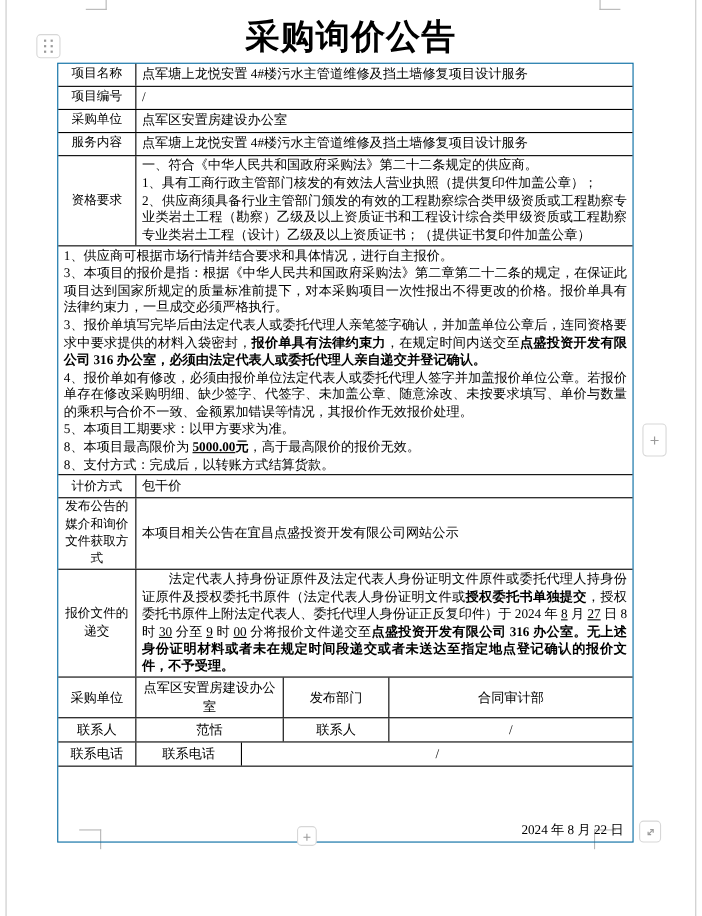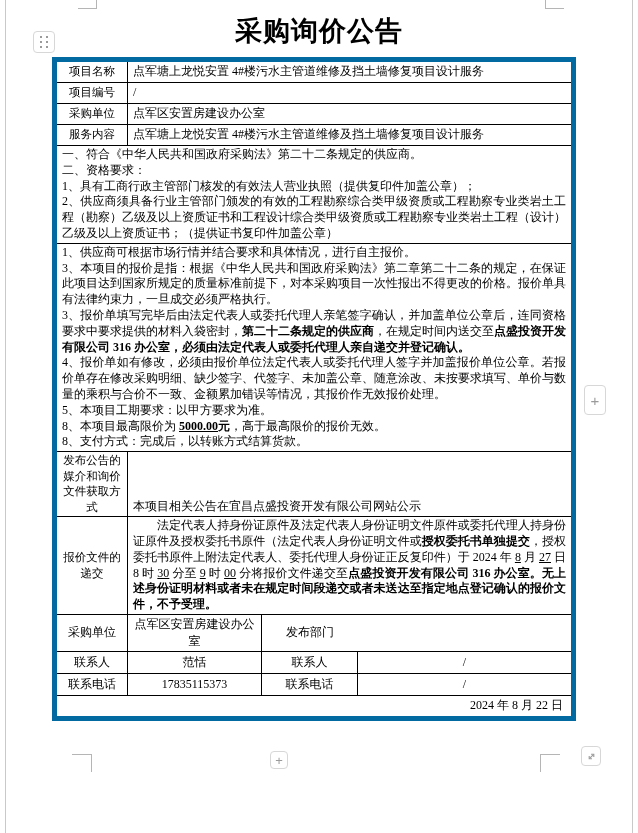--- a/index.html
+++ b/index.html
@@ -19,23 +19,23 @@
 
   .ctl { position:absolute; background:#fff; border:1px solid #d7d7d7; border-radius:4px;
          display:flex; align-items:center; justify-content:center; color:#9a9a9a; cursor:pointer;
          font-family:"Liberation Sans","DejaVu Sans",sans-serif; }
   .drag-btn { left:33px; top:31px; width:22px; height:22px; }
   .plus-right { left:584px; top:385px; width:22px; height:30px; font-size:15px; }
   .plus-bottom { left:270px; top:751px; width:18px; height:18px; font-size:13px; }
   .expand-btn { left:581px; top:746px; width:20px; height:20px; }
 
   .title { position:absolute; left:0; top:13px; width:638px; text-align:center;
-           font-size:27px; font-weight:bold; letter-spacing:1px; }
+           font-size:31px; font-weight:bold; letter-spacing:1px; }
 
-  .doc-table { position:absolute; left:52px; top:57px; width:524px; border:5px solid #0369a1; font-size:12px; }
+  .doc-table { position:absolute; left:52px; top:57px; width:524px; border:1px solid #0369a1; font-size:12px; }
   .trow { display:flex; border-bottom:1px solid #000; }
   .trow:last-child { border-bottom:none; }
   .tlabel { width:71px; border-right:1px solid #000; display:flex; align-items:center; justify-content:center;
             text-align:center; font-size:11.5px; line-height:15.5px; padding:1px; flex:none; }
   .tcell { flex:1; padding:1px 5px; line-height:15.8px; }
   .tcell.center { display:flex; align-items:center; }
   .minrow { min-height:21px; }
   .para { text-align:justify; }
   .b { font-weight:bold; }
   .u { text-decoration:underline; }
@@ -98,75 +98,79 @@
       <div class="tlabel">采购单位</div>
       <div class="tcell center">点军区安置房建设办公室</div>
     </div>
 
     <div class="trow minrow">
       <div class="tlabel">服务内容</div>
       <div class="tcell center">点军塘上龙悦安置 4#楼污水主管道维修及挡土墙修复项目设计服务</div>
     </div>
 
     <div class="trow">
+      <div class="tlabel">资格要求</div>
       <div class="tcell">
           <div class="para"><span>一、符合《中华人民共和国政府采购法》第二十二条规定的供应商。</span></div>
-          <div class="para"><span>二、资格要求：</span></div>
           <div class="para"><span>1、具有工商行政主管部门核发的有效法人营业执照（提供复印件加盖公章）；</span></div>
           <div class="para"><span>2、供应商须具备行业主管部门颁发的有效的工程勘察综合类甲级资质或工程勘察专业类岩土工程（勘察）乙级及以上资质证书和工程设计综合类甲级资质或工程勘察专业类岩土工程（设计）乙级及以上资质证书；（提供证书复印件加盖公章）</span></div>
         </div>
     </div>
 
     <div class="trow">
       <div class="tcell">
           <div class="para"><span>1、供应商可根据市场行情并结合要求和具体情况，进行自主报价。</span></div>
           <div class="para"><span>3、本项目的报价是指：根据《中华人民共和国政府采购法》第二章第二十二条的规定，在保证此项目达到国家所规定的质量标准前提下，对本采购项目一次性报出不得更改的价格。报价单具有法律约束力，一旦成交必须严格执行。</span></div>
-          <div class="para"><span>3、报价单填写完毕后由法定代表人或委托代理人亲笔签字确认，并加盖单位公章后，连同资格要求中要求提供的材料入袋密封，</span><span class="b">第二十二条规定的供应商</span><span>，在规定时间内送交至</span><span class="b">点盛投资开发有限公司 316 办公室，必须由法定代表人或委托代理人亲自递交并登记确认。</span></div>
+          <div class="para"><span>3、报价单填写完毕后由法定代表人或委托代理人亲笔签字确认，并加盖单位公章后，连同资格要求中要求提供的材料入袋密封，</span><span class="b">报价单具有法律约束力</span><span>，在规定时间内送交至</span><span class="b">点盛投资开发有限公司 316 办公室，必须由法定代表人或委托代理人亲自递交并登记确认。</span></div>
           <div class="para"><span>4、报价单如有修改，必须由报价单位法定代表人或委托代理人签字并加盖报价单位公章。若报价单存在修改采购明细、缺少签字、代签字、未加盖公章、随意涂改、未按要求填写、单价与数量的乘积与合价不一致、金额累加错误等情况，其报价作无效报价处理。</span></div>
           <div class="para"><span>5、本项目工期要求：以甲方要求为准。</span></div>
           <div class="para"><span>8、本项目最高限价为 </span><span class="b u">5000.00</span><span class="b">元</span><span>，高于最高限价的报价无效。</span></div>
           <div class="para"><span>8、支付方式：完成后，以转账方式结算货款。</span></div>
         </div>
     </div>
 
+    <div class="trow minrow">
+      <div class="tlabel">计价方式</div>
+      <div class="tcell center">包干价</div>
+    </div>
 
-    <div class="trow" style="min-height:53px;align-items:flex-end;">
+    <div class="trow" style="min-height:53px;">
       <div class="tlabel">发布公告的媒介和询价文件获取方式</div>
       <div class="tcell center">本项目相关公告在宜昌点盛投资开发有限公司网站公示</div>
     </div>
 
     <div class="trow">
       <div class="tlabel">报价文件的递交</div>
       <div class="tcell">
           <div class="para"><span>　　法定代表人持身份证原件及法定代表人身份证明文件原件或委托代理人持身份证原件及授权委托书原件（法定代表人身份证明文件或</span><span class="b">授权委托书单独提交</span><span>，授权委托书原件上附法定代表人、委托代理人身份证正反复印件）于 2024 年 </span><span class="u">8</span><span> 月 </span><span class="u">27</span><span> 日 8 时 </span><span class="u">30</span><span> 分至 </span><span class="u">9</span><span> 时 </span><span class="u">00</span><span> 分将报价文件递交至</span><span class="b">点盛投资开发有限公司 316 办公室。无上述身份证明材料或者未在规定时间段递交或者未送达至指定地点登记确认的报价文件，不予受理。</span></div>
         </div>
     </div>
 
     <div class="trow">
       <div class="f-cell fc1">采购单位</div>
       <div class="f-cell fc2">点军区安置房建设办公室</div>
       <div class="f-cell fc3">发布部门</div>
+      <div class="f-cell fc4">合同审计部</div>
     </div>
 
     <div class="trow">
       <div class="f-cell fc1">联系人</div>
       <div class="f-cell fc2">范恬</div>
       <div class="f-cell fc3">联系人</div>
       <div class="f-cell fc4">/</div>
     </div>
 
     <div class="trow">
       <div class="f-cell fc1">联系电话</div>
-      <div class="f-cell fc2">17835115373</div>
       <div class="f-cell fc3">联系电话</div>
       <div class="f-cell fc4">/</div>
     </div>
 
     <div class="trow">
-      <div class="date-row tcell" style="flex:1;">2024 年 8 月 22 日</div>
+      <div class="date-row tcell" style="flex:1;margin-top:48px;">2024 年 8 月 22 日</div>
     </div>
 
   </div>
 
   <div class="ctl plus-right">+</div>
   <div class="ctl plus-bottom">+</div>
 
   <div class="ctl expand-btn">
     <span>
       <svg width="11" height="11" viewBox="0 0 12 12">

